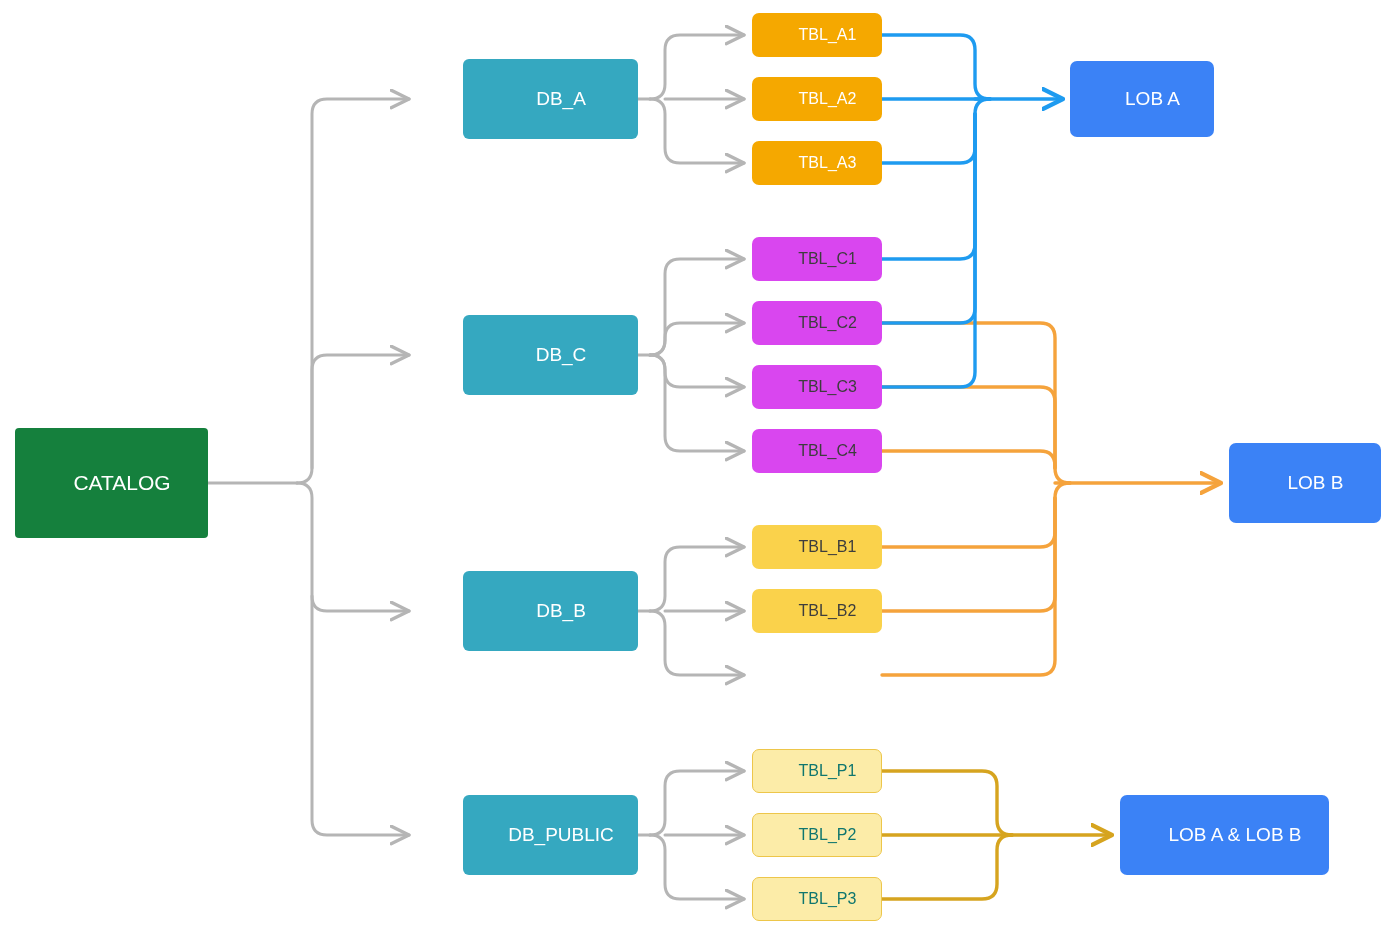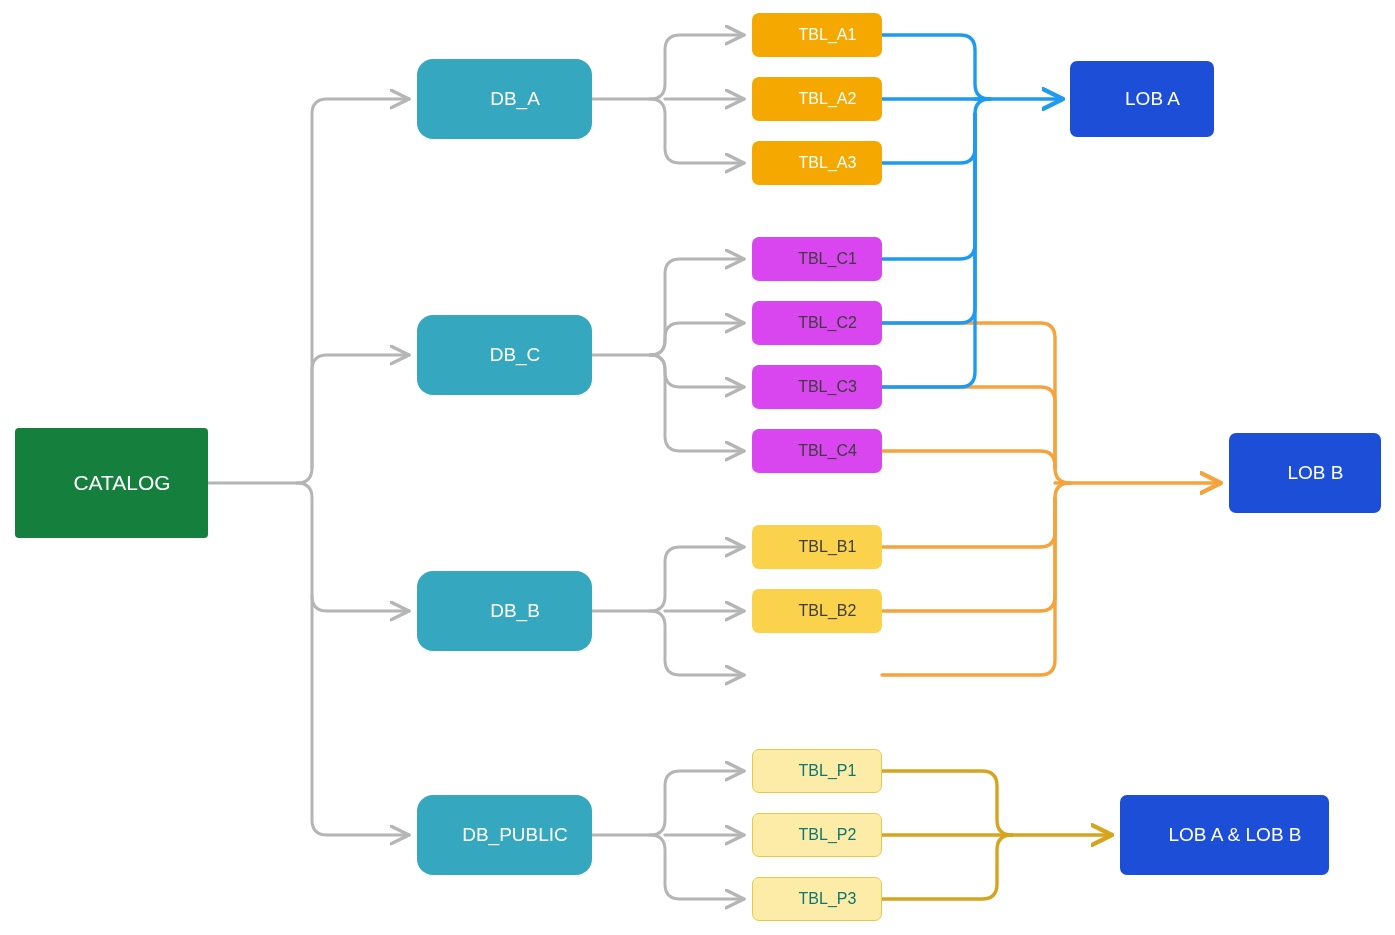--- a/index.html
+++ b/index.html
@@ -38,25 +38,26 @@
   }
   .node-catalog {
     background: #15803d;
     color: #ffffff;
     border-radius: 4px;
     font-size: 21px;
   }
   .node-db {
     background: #35A8C0;
     color: #ffffff;
-    border-radius: 16px;
+    border-radius: 6px;
     font-size: 19px;
+    margin-left: 46px;
   }
   .node-lob {
-    background: #1d4ed8;
+    background: #3b82f6;
     color: #ffffff;
     border-radius: 7px;
     font-size: 19px;
   }
   .node-tbl {
     border-radius: 7px;
     font-size: 16px;
   }
   .tbl-a {
     background: #F5A800;
@@ -220,20 +221,20 @@
   <div class="node node-tbl tbl-p" style="left:752px; top:813px; width:130px; height:44px;">
     <span>TBL_P2</span>
   </div>
   <div class="node node-tbl tbl-p" style="left:752px; top:877px; width:130px; height:44px;">
     <span>TBL_P3</span>
   </div>
 
   <div class="node node-lob" style="left:1070px; top:61px; width:144px; height:76px;">
     <span>LOB A</span>
   </div>
-  <div class="node node-lob" style="left:1229px; top:433px; width:152px; height:80px;">
+  <div class="node node-lob" style="left:1229px; top:443px; width:152px; height:80px;">
     <span>LOB B</span>
   </div>
   <div class="node node-lob" style="left:1120px; top:795px; width:209px; height:80px;">
     <span>LOB A &amp; LOB B</span>
   </div>
 
 </div>
 
 </body></html>

